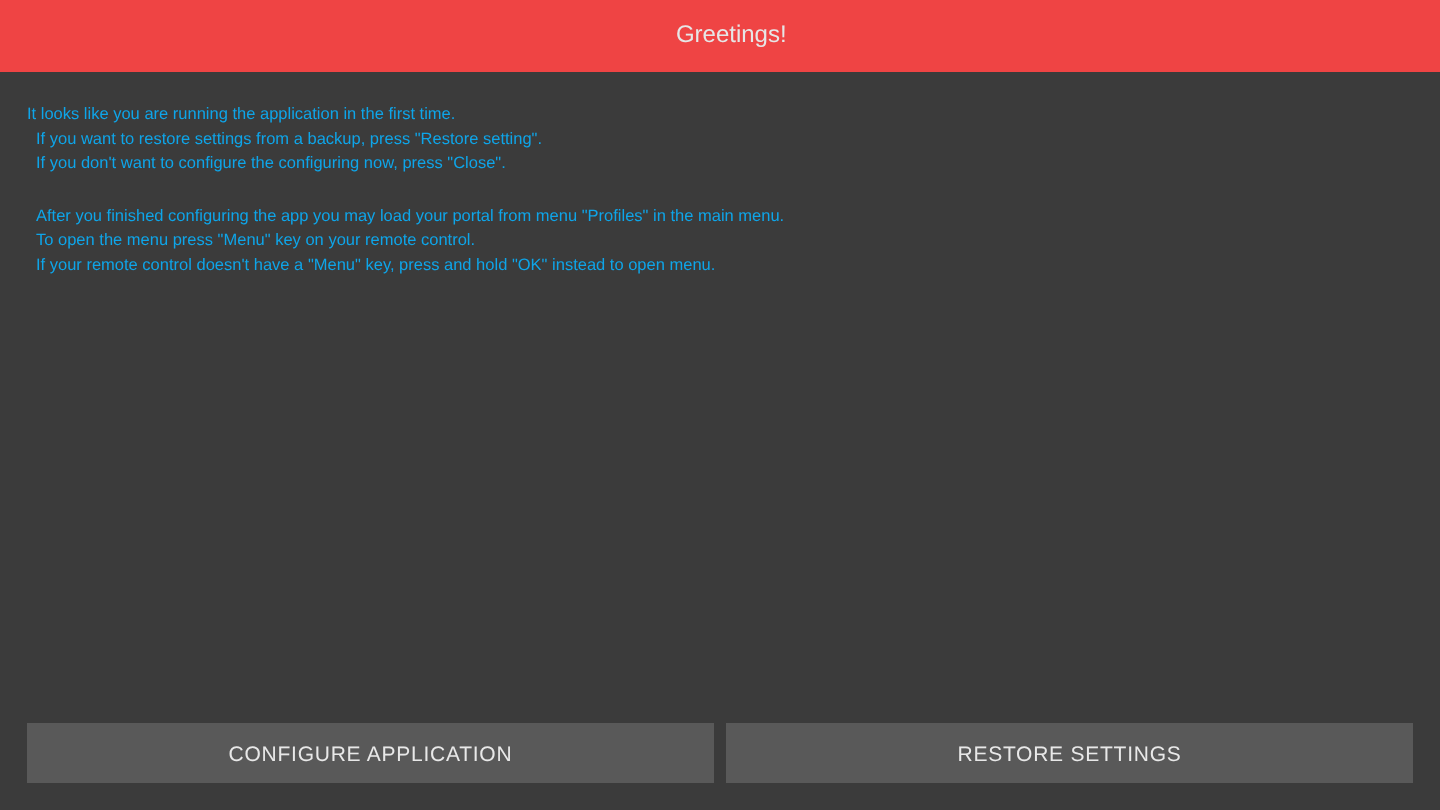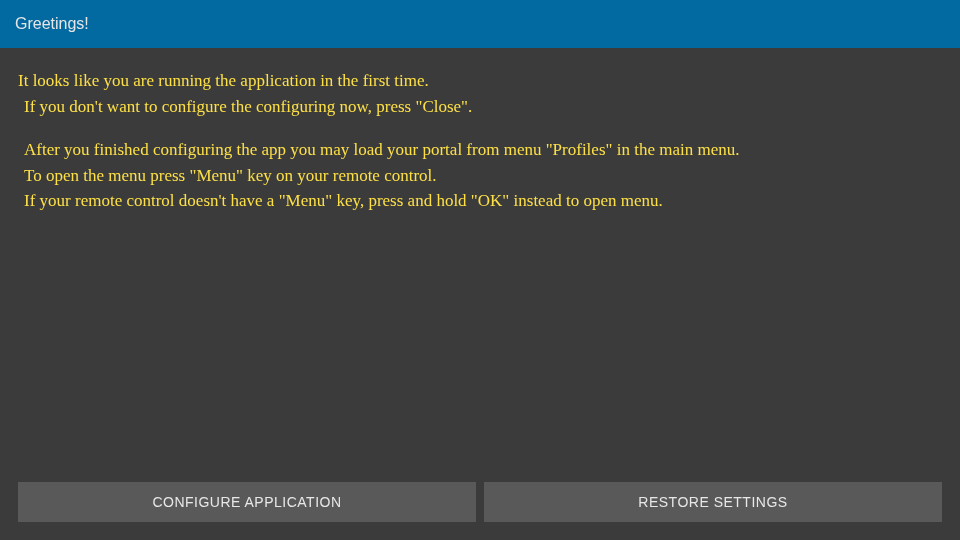--- a/index.html
+++ b/index.html
@@ -9,37 +9,37 @@
     }
     body {
       width: 960px;
       height: 540px;
       background: #3b3b3b;
       font-family: Arial, Helvetica, sans-serif;
       overflow: hidden;
       position: relative;
     }
     .header {
-      background: #0369a1;
+      background: #ef4444;
       height: 48px;
       display: flex;
       align-items: center;
       padding-left: 15px;
+      justify-content: center;
     }
     .header-title {
       color: #e6e6e6;
       font-size: 16px;
       font-weight: 400;
     }
     .content {
       padding: 20px 18px 0 18px;
-      color: #fde047;
-      font-size: 17px;
+      color: #0ea5e9;
+      font-size: 11px;
       line-height: 1.5;
-      font-family: Liberation Serif, serif;
     }
     .content p {
       margin: 0;
     }
     .content .indent {
       padding-left: 6px;
     }
     .content .spacer {
       height: 18px;
     }
@@ -66,20 +66,21 @@
   </style>
 </head>
 <body>
 
 <div class="header">
   <span class="header-title">Greetings!</span>
 </div>
 
 <div class="content">
   <p>It looks like you are running the application in the first time.</p>
+  <p class="indent">If you want to restore settings from a backup, press "Restore setting".</p>
   <p class="indent">If you don't want to configure the configuring now, press "Close".</p>
   <div class="spacer"></div>
   <p class="indent">After you finished configuring the app you may load your portal from menu "Profiles" in the main menu.</p>
   <p class="indent">To open the menu press "Menu" key on your remote control.</p>
   <p class="indent">If your remote control doesn't have a "Menu" key, press and hold "OK" instead to open menu.</p>
 </div>
 
 <div class="button-row">
   <button class="btn">CONFIGURE APPLICATION</button>
   <button class="btn">RESTORE SETTINGS</button>

